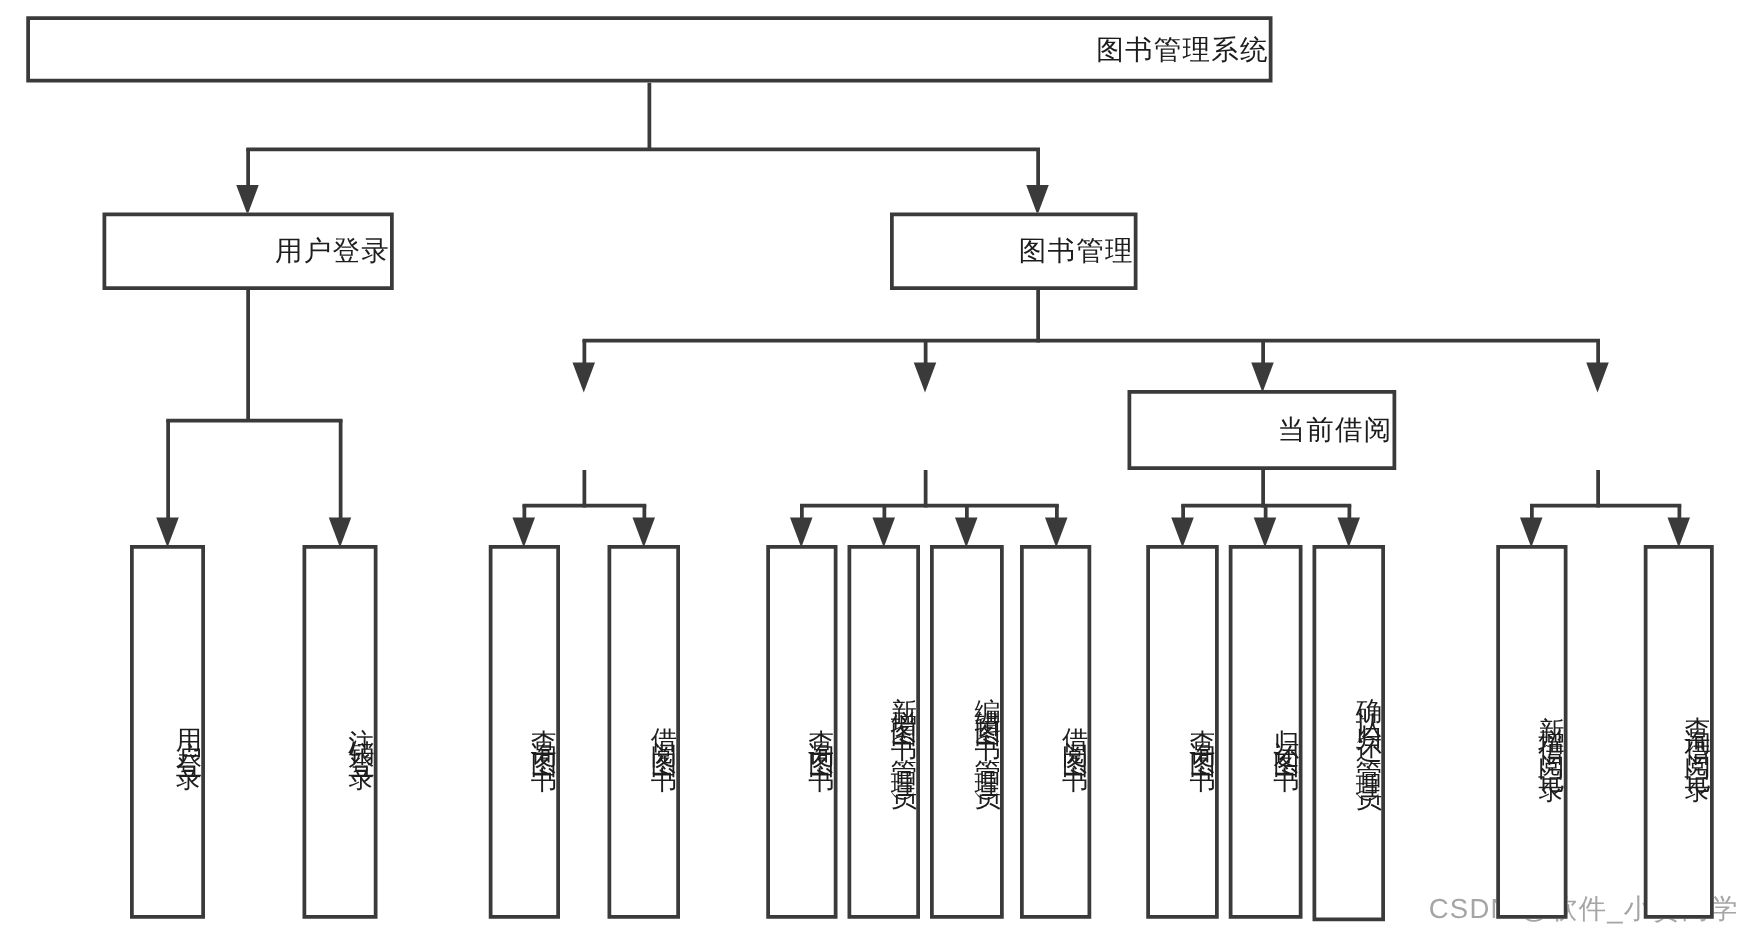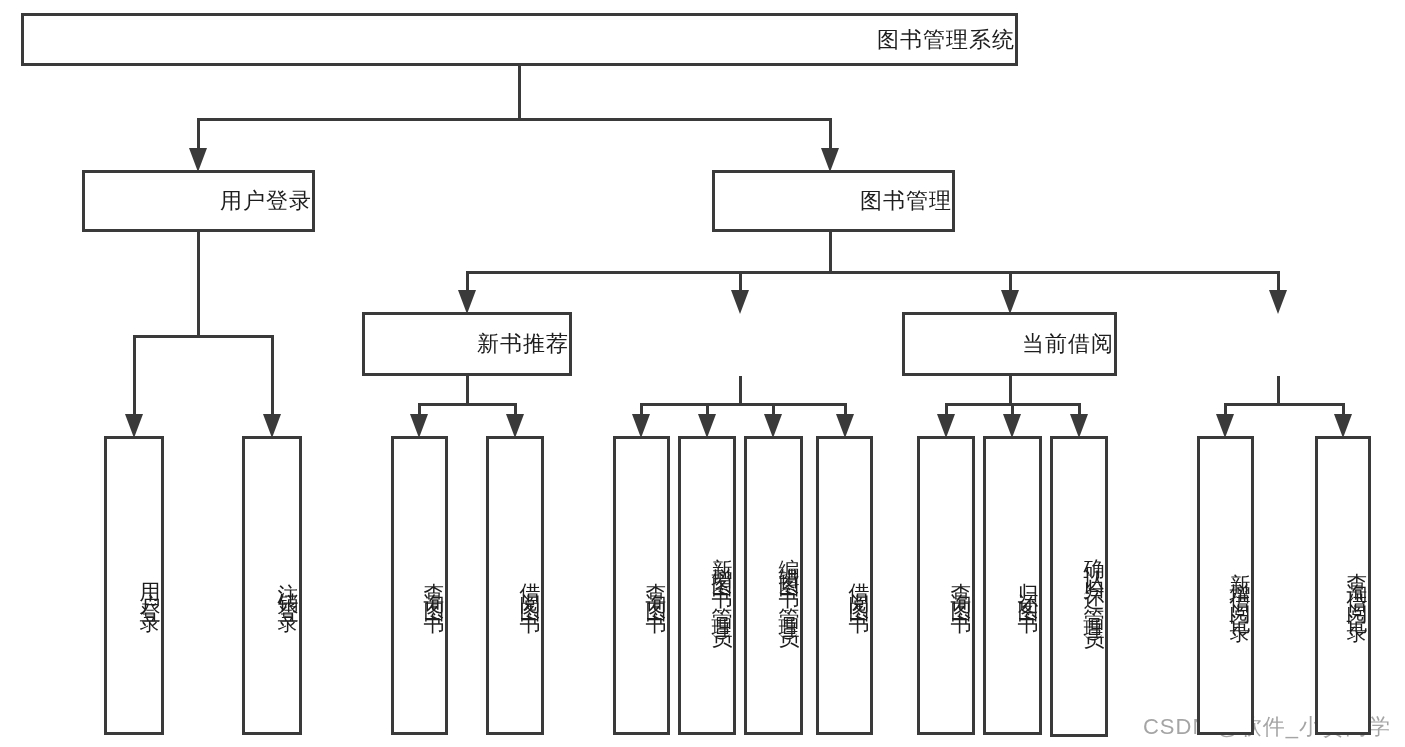--- a/index.html
+++ b/index.html
@@ -110,25 +110,22 @@
     <div class="line" style="left: 1223.5px; top: 404px; width: 3px; height: 14px;"></div>
     <div class="arrow" style="left: 1216px; top: 414px;"></div>
     <div class="line" style="left: 1341.5px; top: 404px; width: 3px; height: 14px;"></div>
     <div class="arrow" style="left: 1334px; top: 414px;"></div>
     <div class="node" style="left: 21px; top: 13px; width: 997px; height: 53px;">
       <span>图书管理系统</span>
     </div>
     <div class="node" style="left: 82px; top: 170px; width: 233px; height: 62px;">
       <span>用户登录</span>
     </div>
-    <div class="node" style="left: 712px; top: 170px; width: 243px; height: 62px;">
+    <div class="node" style="left: 712px; top: 170px; width: 198px; height: 62px;">
       <span>图书管理</span>
-    </div>
-    <div class="node" style="left: 362px; top: 312px; width: 210px; height: 64px;">
-      <span>新书推荐</span>
     </div>
     <div class="node" style="left: 902px; top: 312px; width: 215px; height: 64px;">
       <span>当前借阅</span>
     </div>
     <div class="node vnode" style="left: 104px; top: 436px; width: 60px; height: 299px;">
       <span>用户登录</span>
     </div>
     <div class="node vnode" style="left: 242px; top: 436px; width: 60px; height: 299px;">
       <span>注销登录</span>
     </div>

